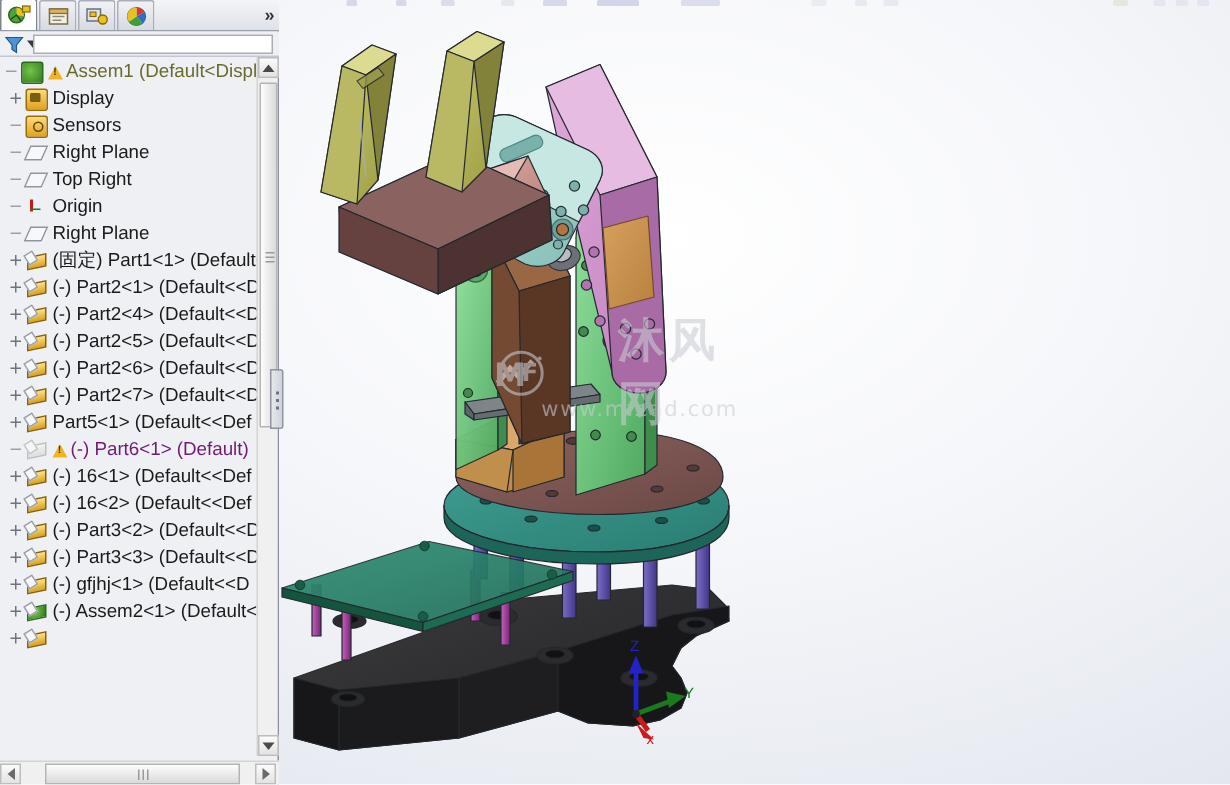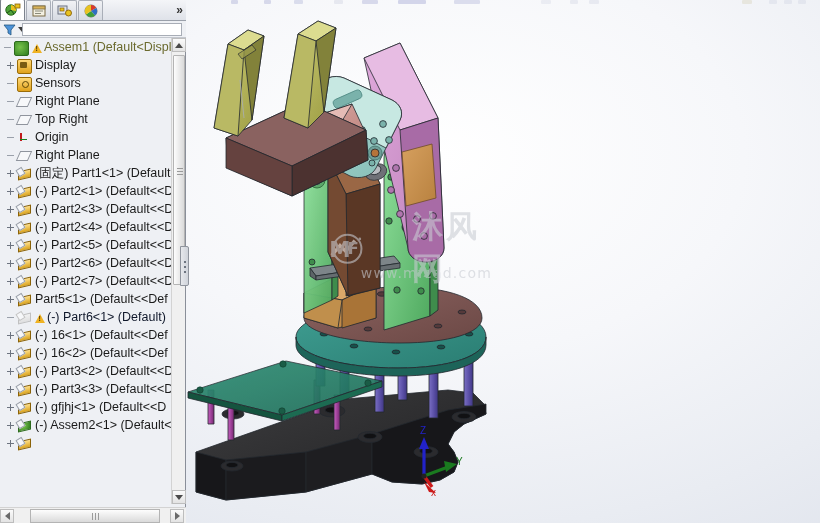--- a/index.html
+++ b/index.html
@@ -149,21 +149,21 @@
   }
   .row .ico {
     width: 15px; height: 15px; flex: 0 0 15px;
     margin-right: 3px;
     position: relative;
     display: inline-block;
   }
   .row .lbl { overflow: hidden; }
   .row.root { font-weight: normal; color: #6b6a2e; }
   .row.root .lbl { color: #6b6a2e; }
-  .row.dim .lbl { color: #0f172a; text-align: center; }
+  .row.dim .lbl { color: #701a75; text-align: center; }
 
   
   .ic-asm {
     background: radial-gradient(circle at 40% 40%, #76c24a, #2f7d1e);
     border: 1px solid #2c6a1c; border-radius: 2px;
     width: 12px; height: 12px; margin-top: 2px;
   }
   .ic-hist {
     background: linear-gradient(#ffd979, #e0a21c);
     border: 1px solid #9a6c08; border-radius: 2px;
@@ -722,26 +722,20 @@
         <div class="row">
           <span style="display: inline-block; width: 3px; flex: 0 0 3px;"></span>
           <span class="expander plus"></span>
           <span class="ico ic-part"></span>
           <span class="lbl">(-) Part2&lt;1&gt; (Default&lt;&lt;D</span>
         </div>
         <div class="row">
           <span style="display: inline-block; width: 3px; flex: 0 0 3px;"></span>
           <span class="expander plus"></span>
           <span class="ico ic-part"></span>
-          <span class="lbl">(-) Part2&lt;3&gt; (Default&lt;&lt;D</span>
-        </div>
-        <div class="row">
-          <span style="display: inline-block; width: 3px; flex: 0 0 3px;"></span>
-          <span class="expander plus"></span>
-          <span class="ico ic-part"></span>
           <span class="lbl">(-) Part2&lt;4&gt; (Default&lt;&lt;D</span>
         </div>
         <div class="row">
           <span style="display: inline-block; width: 3px; flex: 0 0 3px;"></span>
           <span class="expander plus"></span>
           <span class="ico ic-part"></span>
           <span class="lbl">(-) Part2&lt;5&gt; (Default&lt;&lt;D</span>
         </div>
         <div class="row">
           <span style="display: inline-block; width: 3px; flex: 0 0 3px;"></span>

